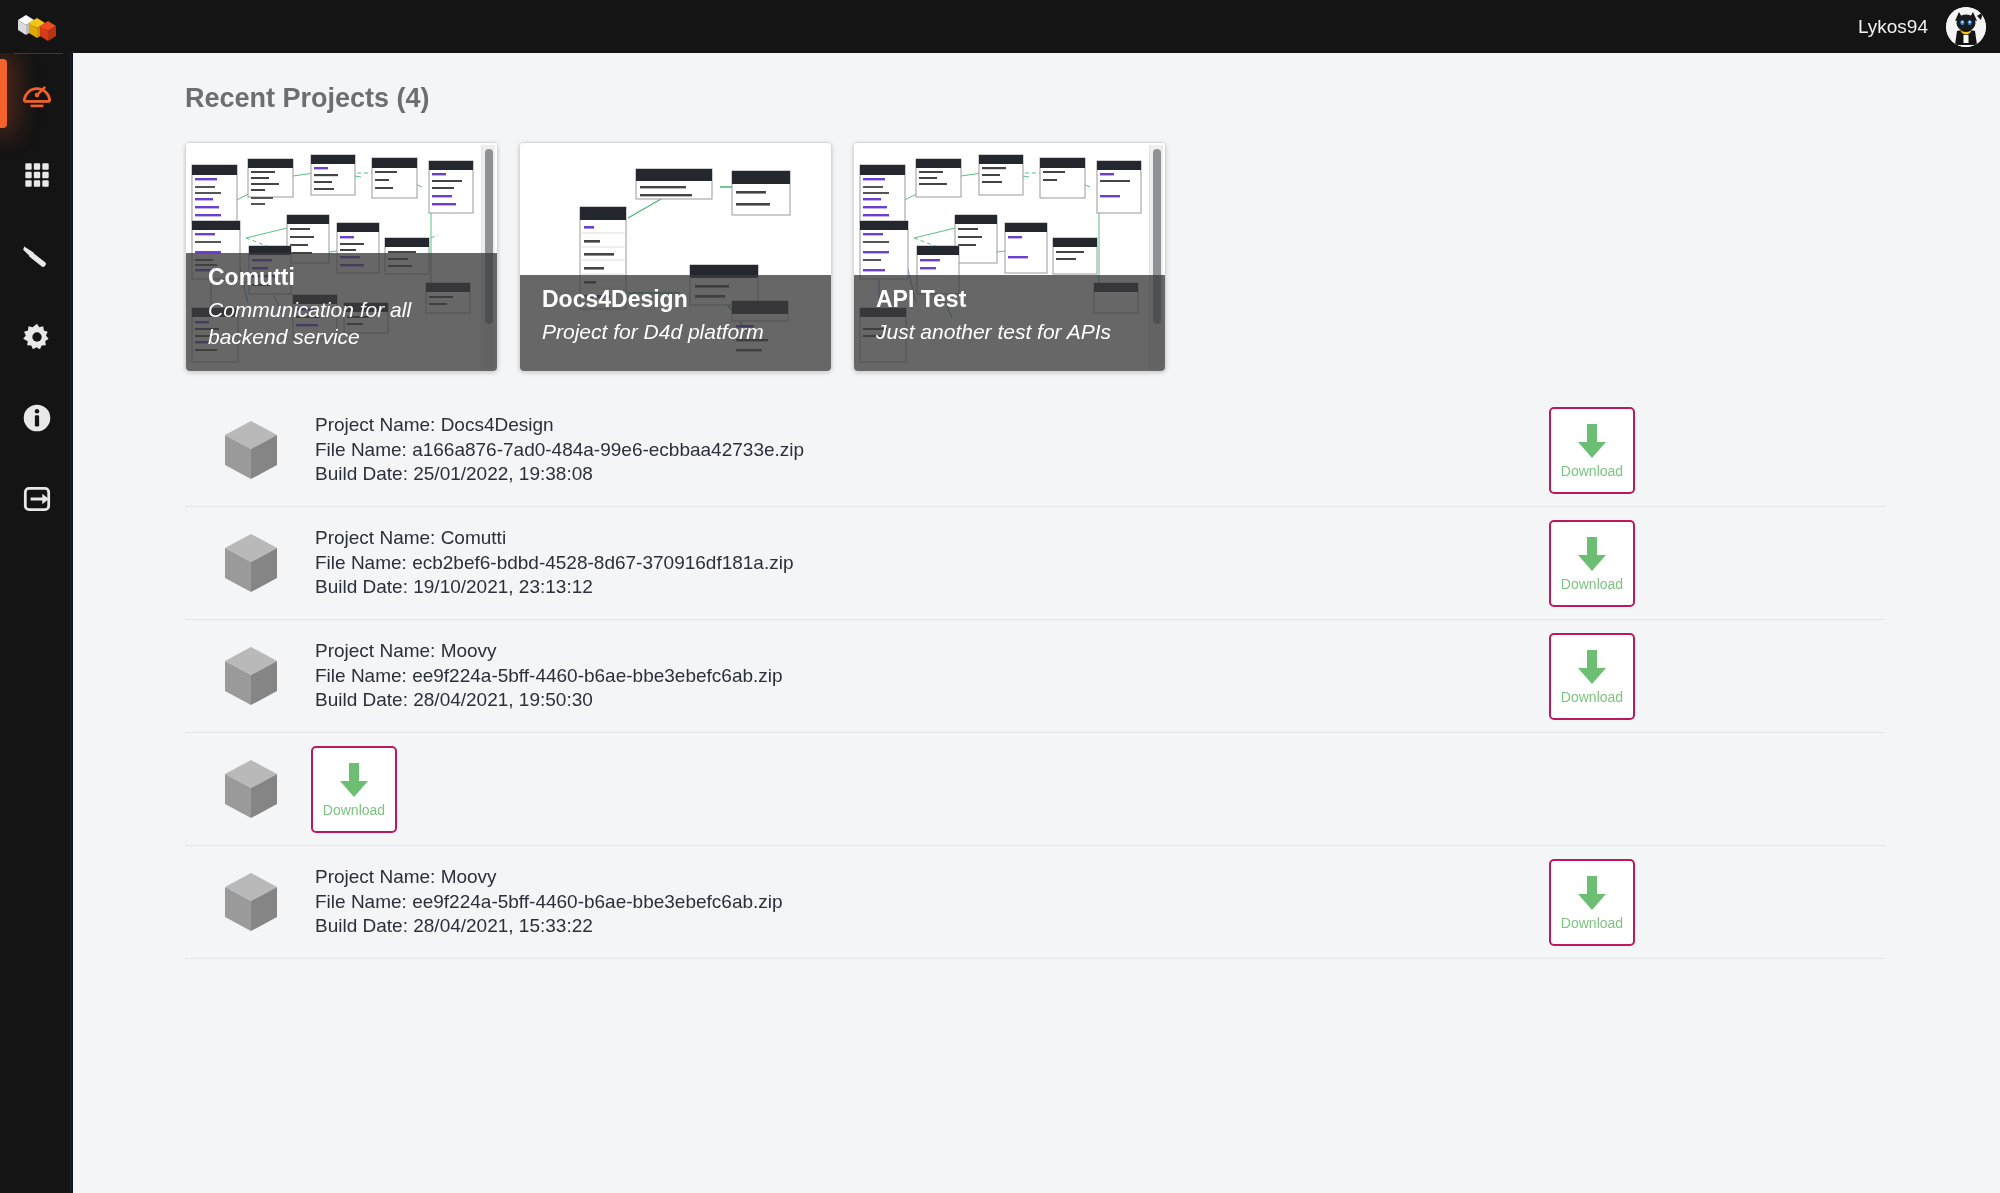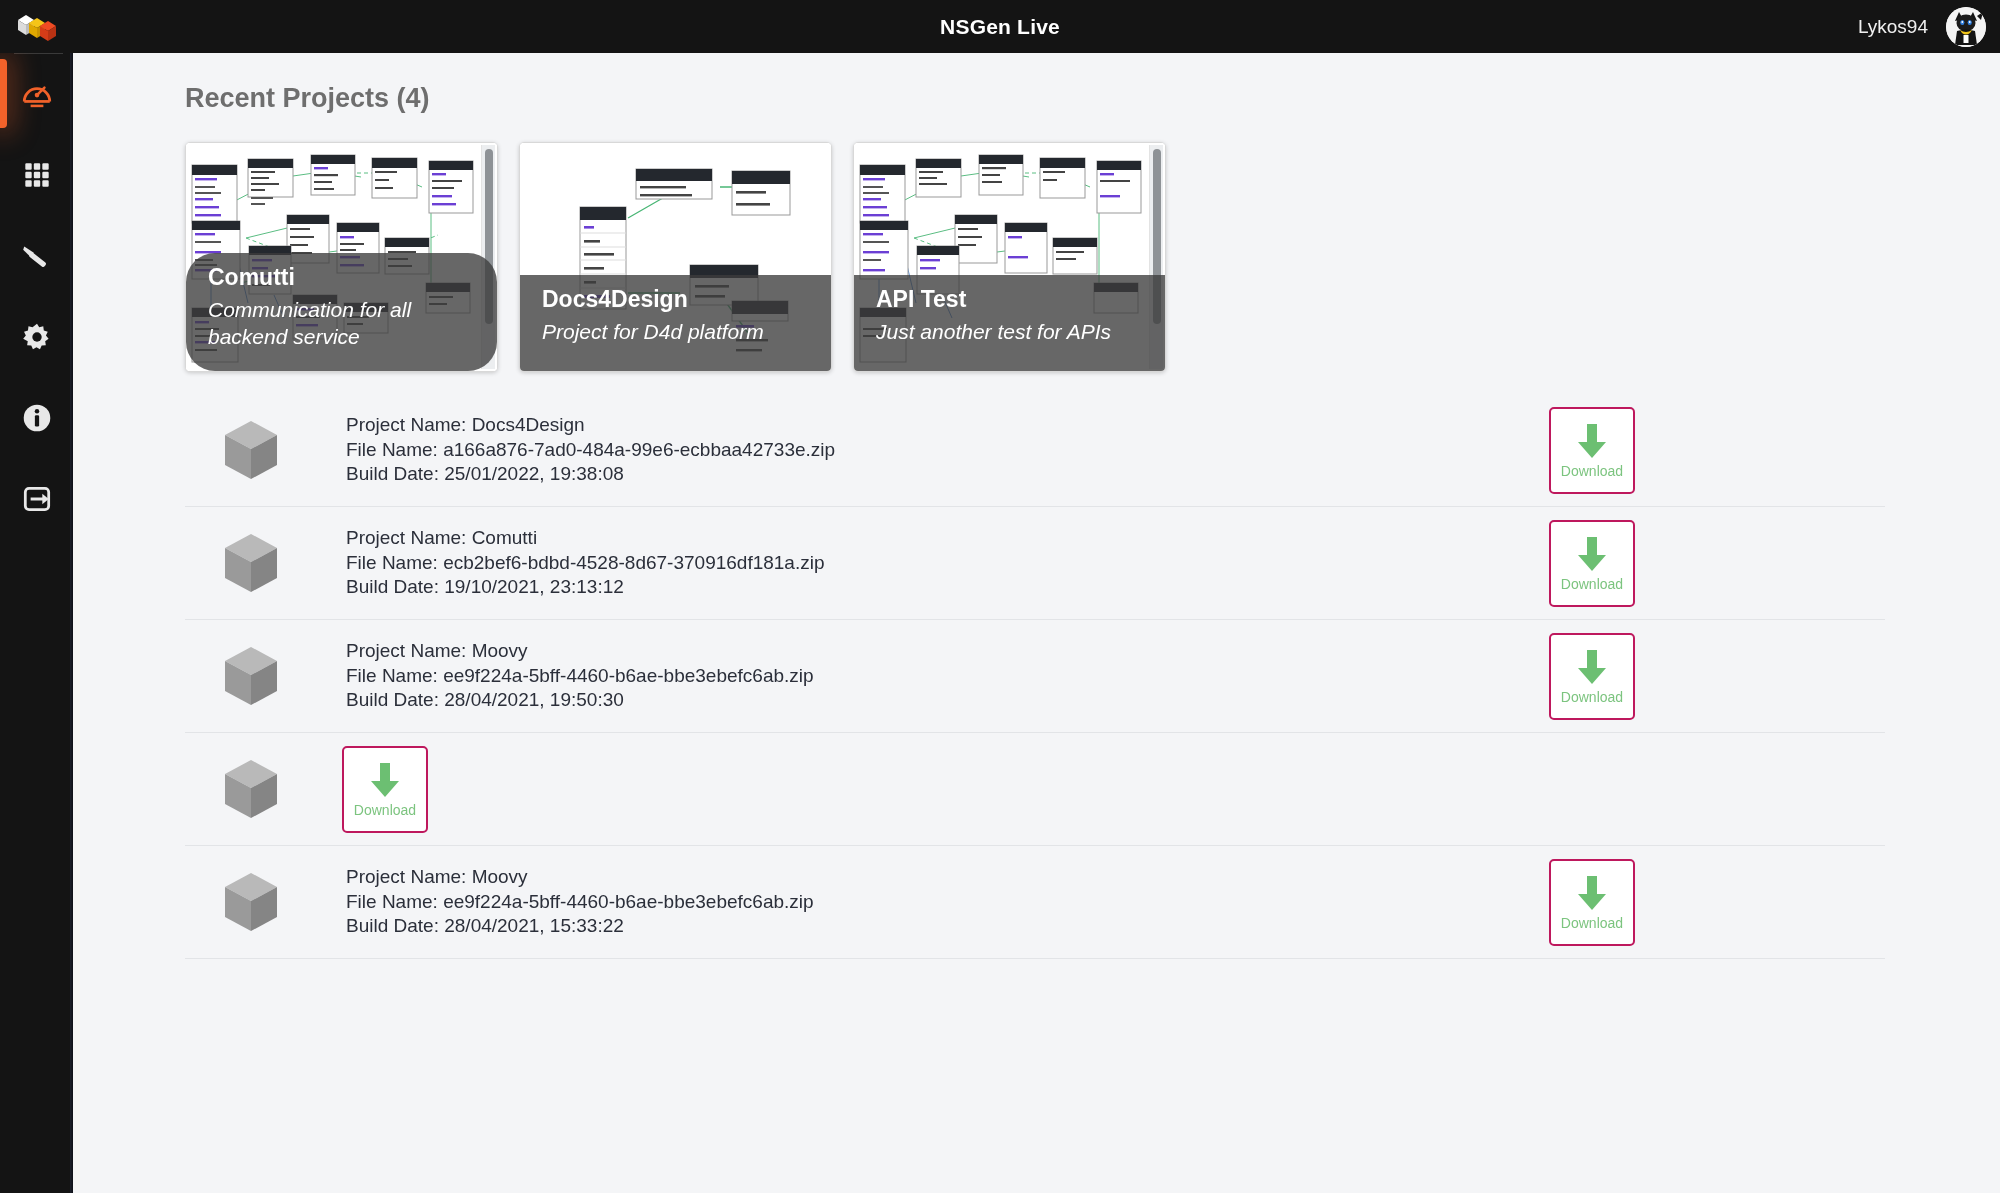--- a/index.html
+++ b/index.html
@@ -89,30 +89,30 @@
   }
   .thumb-scroll i {
     position: absolute; left: 3px; top: 4px; width: 8px; height: 78%;
     background: #8e9296; border-radius: 4px; display: block;
   }
   .card-overlay {
     position: absolute; left: 0; right: 0; bottom: 0;
     background: rgba(60,60,60,.78); color: #fff;
     padding: 10px 22px 16px 22px;
   }
-  .card-overlay.tall { height: 118px; border-radius: 29px; }
+  .card-overlay.tall { height: 118px; }
   .card-overlay.short { height: 96px; }
   .card-title { font-size: 23px; font-weight: bold; line-height: 1.22; }
   .card-desc { font-size: 21px; line-height: 1.3; margin-top: 5px; font-style: italic; }
 
   
   .builds { margin-left: 112px; margin-top: 22px; width: 1700px; }
   .build-row {
     display: flex; align-items: center; height: 113px;
-    border-bottom: 1px solid #e2e4e7; padding: 0 6px; gap: 31px;
+    border-bottom: 1px solid #e2e4e7; padding: 0 6px;
   }
   .cube-cell { width: 120px; display: flex; justify-content: center; }
   .cube { width: 56px; height: 62px; display: block; }
   .build-info { flex: 1; padding-left: 4px; }
   .build-line {
     font-size: 19px; color: #2b2f3a; line-height: 1.29;
   }
   .dl-cell { width: 330px; display: flex; justify-content: flex-start; }
   .dl-btn {
     width: 86px; height: 87px; border: 2px solid #be185d; border-radius: 5px;
@@ -132,21 +132,20 @@
       <polygon points="4,10 12,15 12,25 4,20" fill="#dcdcdc"></polygon>
       <polygon points="20,10 12,15 12,25 20,20" fill="#bdbdbd"></polygon>
       <polygon points="15,13 23,8 31,13 23,18" fill="#f5c518"></polygon>
       <polygon points="15,13 23,18 23,28 15,23" fill="#e0a800"></polygon>
       <polygon points="31,13 23,18 23,28 31,23" fill="#c99400"></polygon>
       <polygon points="26,16 34,11 42,16 34,21" fill="#ef4b23"></polygon>
       <polygon points="26,16 34,21 34,31 26,26" fill="#d63c18"></polygon>
       <polygon points="42,16 34,21 34,31 42,26" fill="#b93213"></polygon>
     </svg>
   </div>
-  <div class="app-title">NSGen Live</div>
   <div class="user-area">
     <span class="user-name">Lykos94</span>
     <span class="avatar">
       <svg viewBox="0 0 40 40" width="40" height="40">
         <circle cx="20" cy="20" r="20" fill="#f4f4f4"></circle>
         <path d="M9 14 L13 5 L17 12 Z" fill="#141414"></path>
         <path d="M31 14 L27 5 L23 12 Z" fill="#141414"></path>
         <ellipse cx="20" cy="16" rx="9.5" ry="8.5" fill="#1b1b1b"></ellipse>
         <ellipse cx="16.3" cy="15.5" rx="2.1" ry="2.6" fill="#2f7fe0"></ellipse>
         <ellipse cx="23.7" cy="15.5" rx="2.1" ry="2.6" fill="#2f7fe0"></ellipse>

